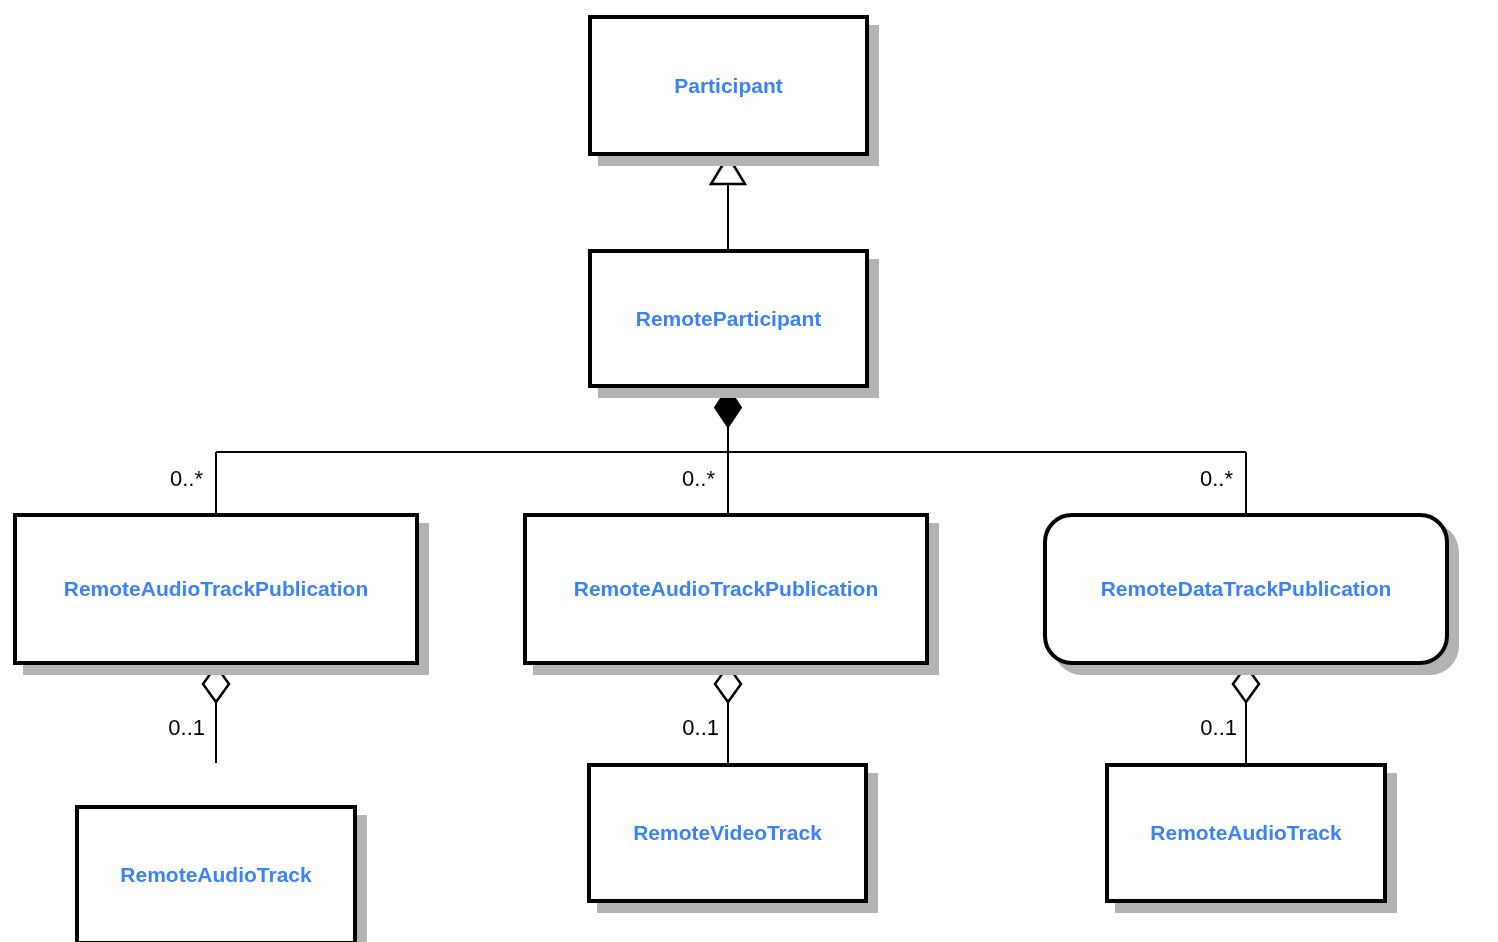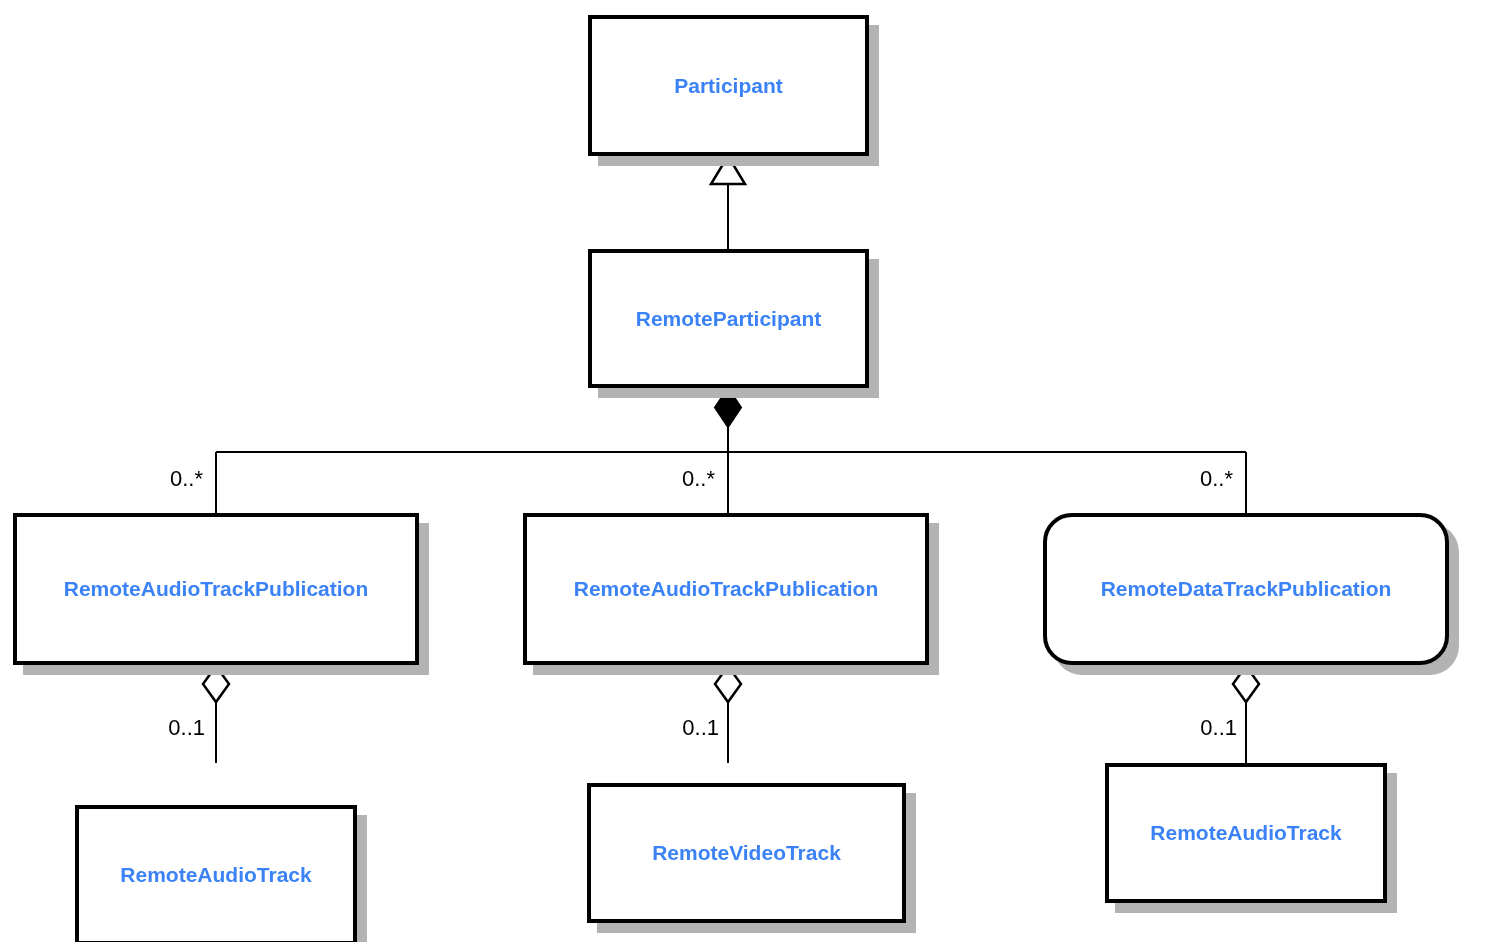--- a/index.html
+++ b/index.html
@@ -91,21 +91,21 @@
   </div>
 
   <div class="class-box" style="left:1043px; top:513px; width:406px; height:152px;border-radius:29px;">
     <span class="class-name">RemoteDataTrackPublication</span>
   </div>
 
   <div class="class-box" style="left:75px; top:805px; width:282px; height:140px;">
     <span class="class-name">RemoteAudioTrack</span>
   </div>
 
-  <div class="class-box" style="left:587px; top:763px; width:319px; height:140px;margin-top:20px;">
+  <div class="class-box" style="left:587px; top:763px; width:281px; height:140px;">
     <span class="class-name">RemoteVideoTrack</span>
   </div>
 
   <div class="class-box" style="left:1105px; top:763px; width:282px; height:140px;">
     <span class="class-name">RemoteAudioTrack</span>
   </div>
 
   <div class="mult" style="left:153px; top:466px;">0..*</div>
   <div class="mult" style="left:665px; top:466px;">0..*</div>
   <div class="mult" style="left:1183px; top:466px;">0..*</div>

